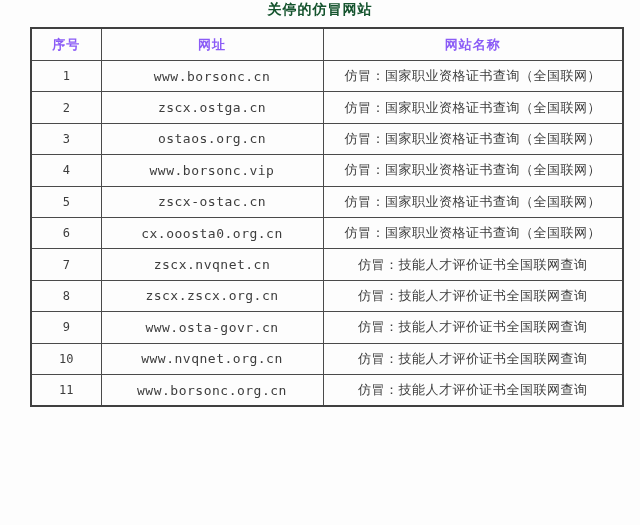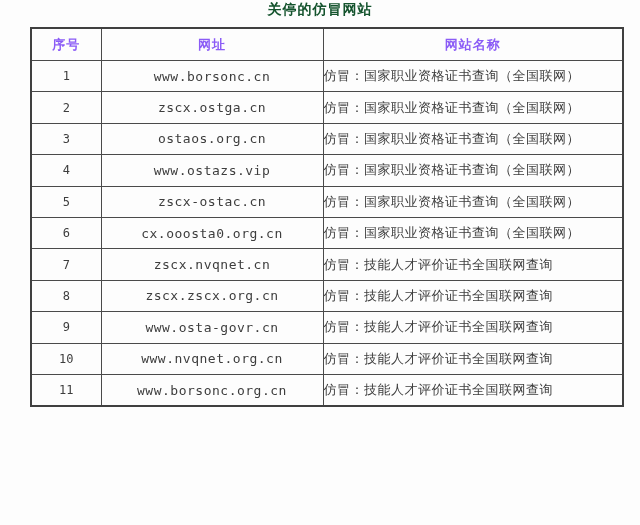--- a/index.html
+++ b/index.html
@@ -65,21 +65,21 @@
     color: #444444;
   }
   td.cell-url {
     text-align: center;
     font-size: 13px;
     font-family: "DejaVu Sans Mono", "Liberation Mono", monospace;
     letter-spacing: 0.5px;
     color: #474747;
   }
   td.cell-name {
-    text-align: left;
+    text-align: center;
     padding-left: 13px;
     font-size: 13px;
     color: #3b3b3b;
     letter-spacing: 0.5px;
     margin-left: 36px;
   }
 </style>
 </head>
 <body>
 
@@ -112,21 +112,21 @@
           <td class="cell-url">zscx.ostga.cn</td>
           <td class="cell-name">仿冒：国家职业资格证书查询（全国联网）</td>
         </tr>
         <tr>
           <td class="cell-no">3</td>
           <td class="cell-url">ostaos.org.cn</td>
           <td class="cell-name">仿冒：国家职业资格证书查询（全国联网）</td>
         </tr>
         <tr>
           <td class="cell-no">4</td>
-          <td class="cell-url">www.ostazs.vip</td>
+          <td class="cell-url">www.borsonc.vip</td>
           <td class="cell-name">仿冒：国家职业资格证书查询（全国联网）</td>
         </tr>
         <tr>
           <td class="cell-no">5</td>
           <td class="cell-url">zscx-ostac.cn</td>
           <td class="cell-name">仿冒：国家职业资格证书查询（全国联网）</td>
         </tr>
         <tr>
           <td class="cell-no">6</td>
           <td class="cell-url">cx.ooosta0.org.cn</td>

